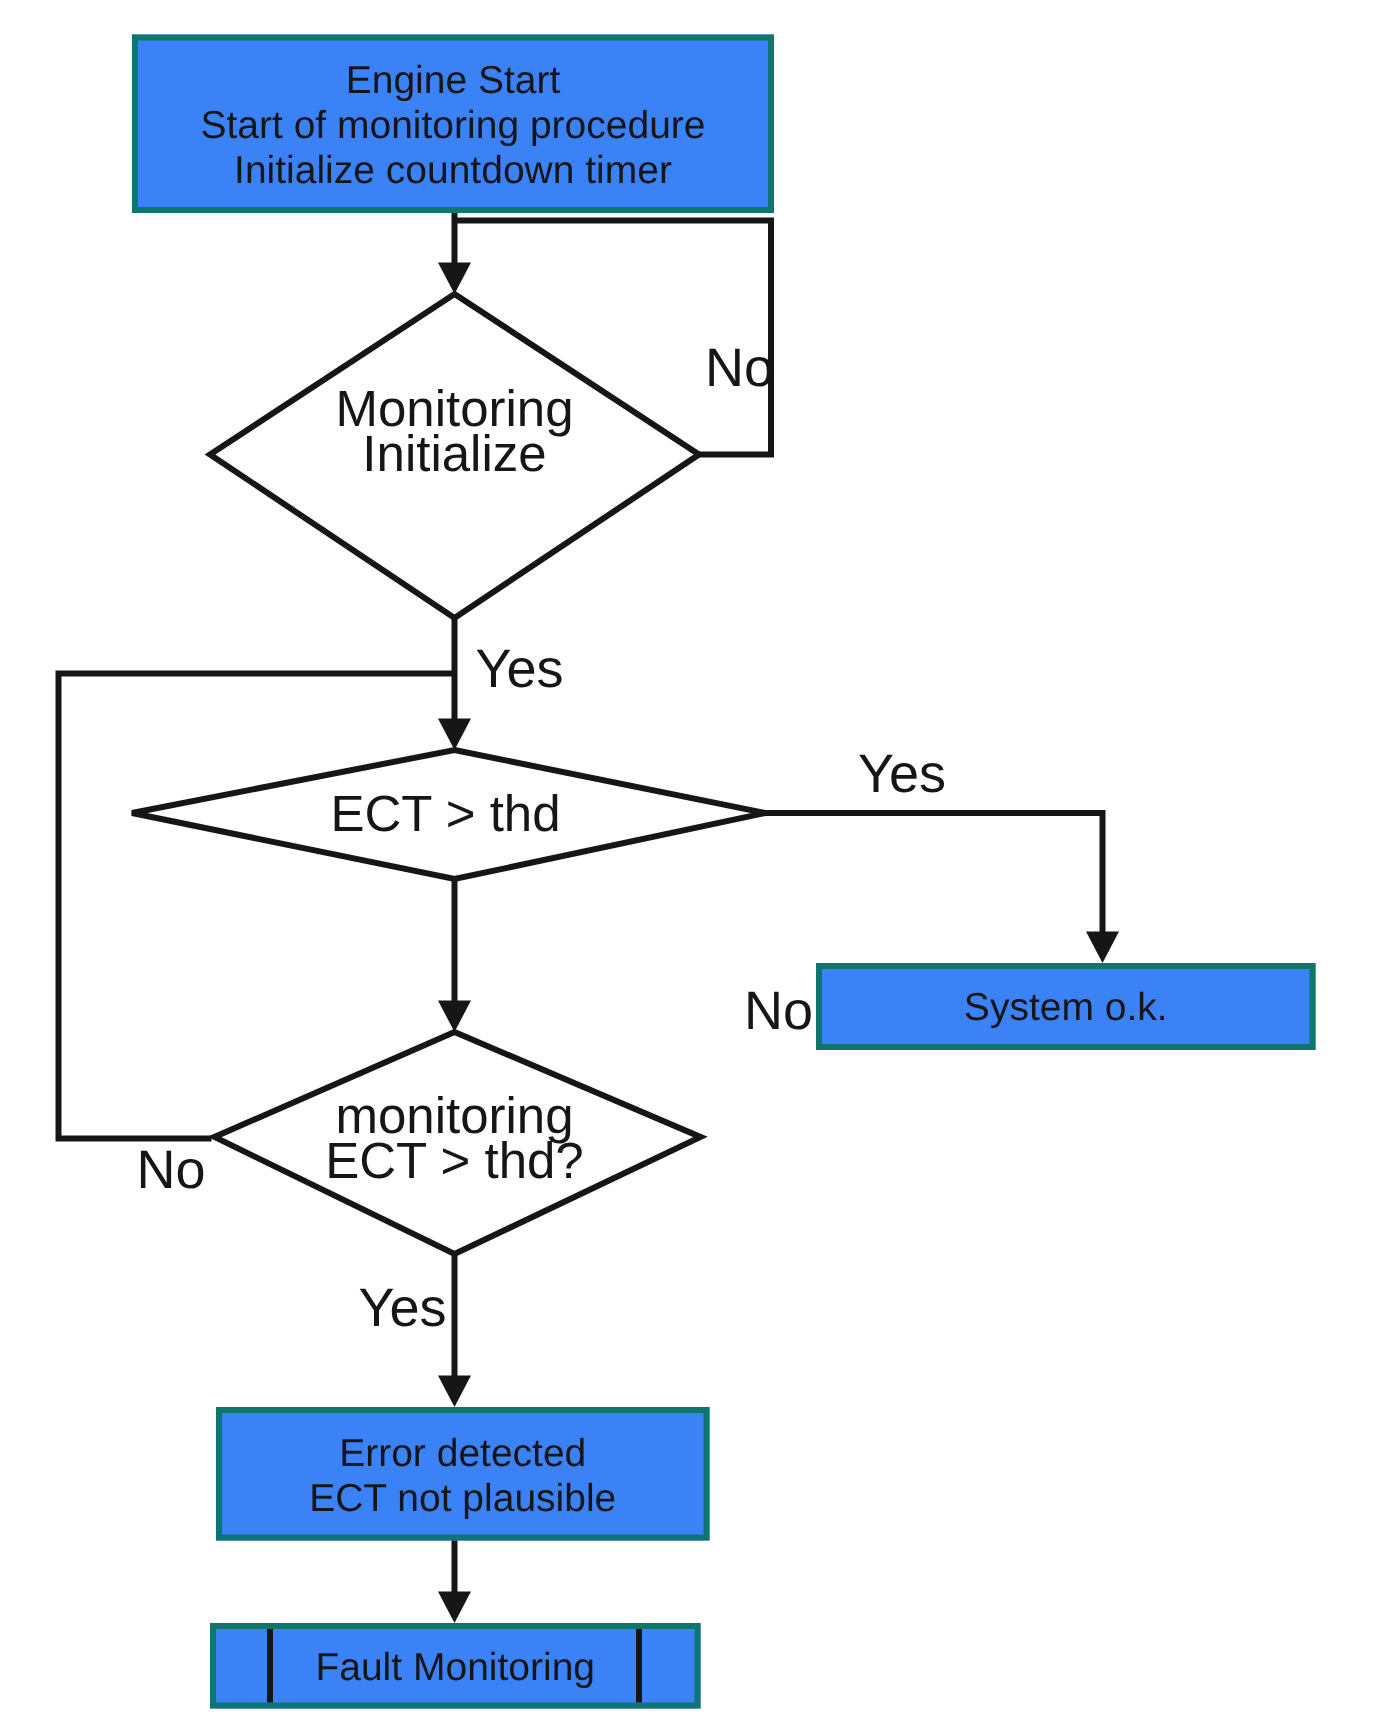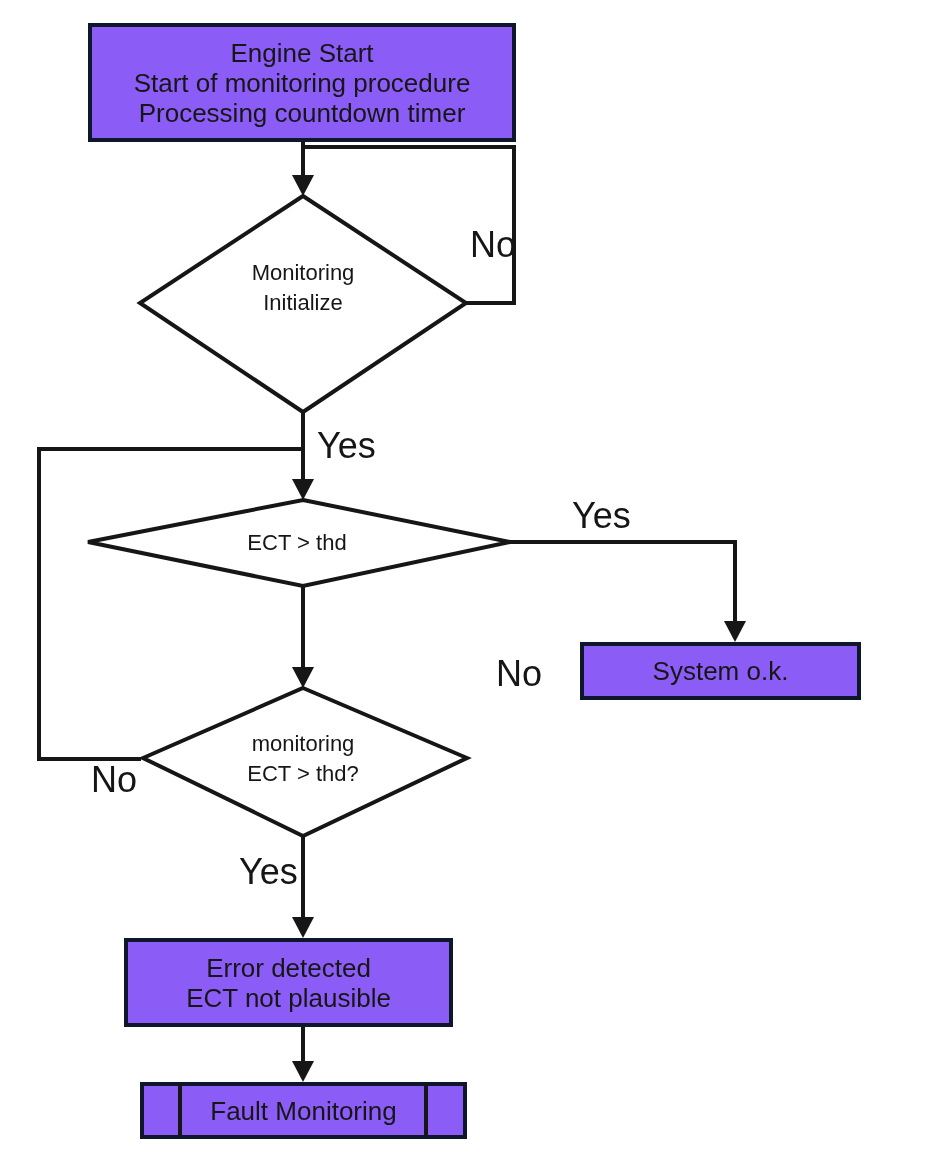--- a/index.html
+++ b/index.html
@@ -9,34 +9,34 @@
     height: 1154px;
     background: #ffffff;
     font-family: "Liberation Sans", "DejaVu Sans", sans-serif;
     color: #161616;
     overflow: hidden;
   }
   .canvas svg { position: absolute; left: 0; top: 0; }
   .node {
     position: absolute;
     box-sizing: border-box;
-    border: 4px solid #0f172a;
-    background: #8b5cf6;
+    border: 4px solid #0f766e;
+    background: #3b82f6;
     display: flex;
     flex-direction: column;
     justify-content: center;
     align-items: center;
     text-align: left;
     font-size: 26px;
     line-height: 30px;
   }
   .overlay-text {
     position: absolute;
     text-align: center;
-    font-size: 22px;
+    font-size: 34px;
     line-height: 30px;
   }
   .edge-label {
     position: absolute;
     font-size: 36px;
     line-height: 30px;
     white-space: nowrap;
   }
   .fault-bar {
     position: absolute;
@@ -72,28 +72,28 @@
     <polygon points="303,500 292,479 314,479" fill="#161616"></polygon>
     <polygon points="735,642 724,621 746,621" fill="#161616"></polygon>
     <polygon points="303,688 292,667 314,667" fill="#161616"></polygon>
     <polygon points="303,938 292,917 314,917" fill="#161616"></polygon>
     <polygon points="303,1082 292,1061 314,1061" fill="#161616"></polygon>
   </svg>
 
   <div class="node" style="left:88px; top:23px; width:428px; height:119px;">
     <div>Engine Start</div>
     <div>Start of monitoring procedure</div>
-    <div>Processing countdown timer</div>
+    <div>Initialize countdown timer</div>
   </div>
 
-  <div class="node" style="left:580px; top:642px; width:281px; height:58px;">
+  <div class="node" style="left:544px; top:642px; width:333px; height:58px;">
     <div>System o.k.</div>
   </div>
 
-  <div class="node" style="left:124px; top:938px; width:329px; height:89px;">
+  <div class="node" style="left:144px; top:938px; width:329px; height:89px;">
     <div>Error detected</div>
     <div>ECT not plausible</div>
   </div>
 
   <div class="node" style="left:140px; top:1082px; width:327px; height:57px;">
     <div class="fault-bar left"></div>
     <div class="fault-bar right"></div>
     <div>Fault Monitoring</div>
   </div>
 

